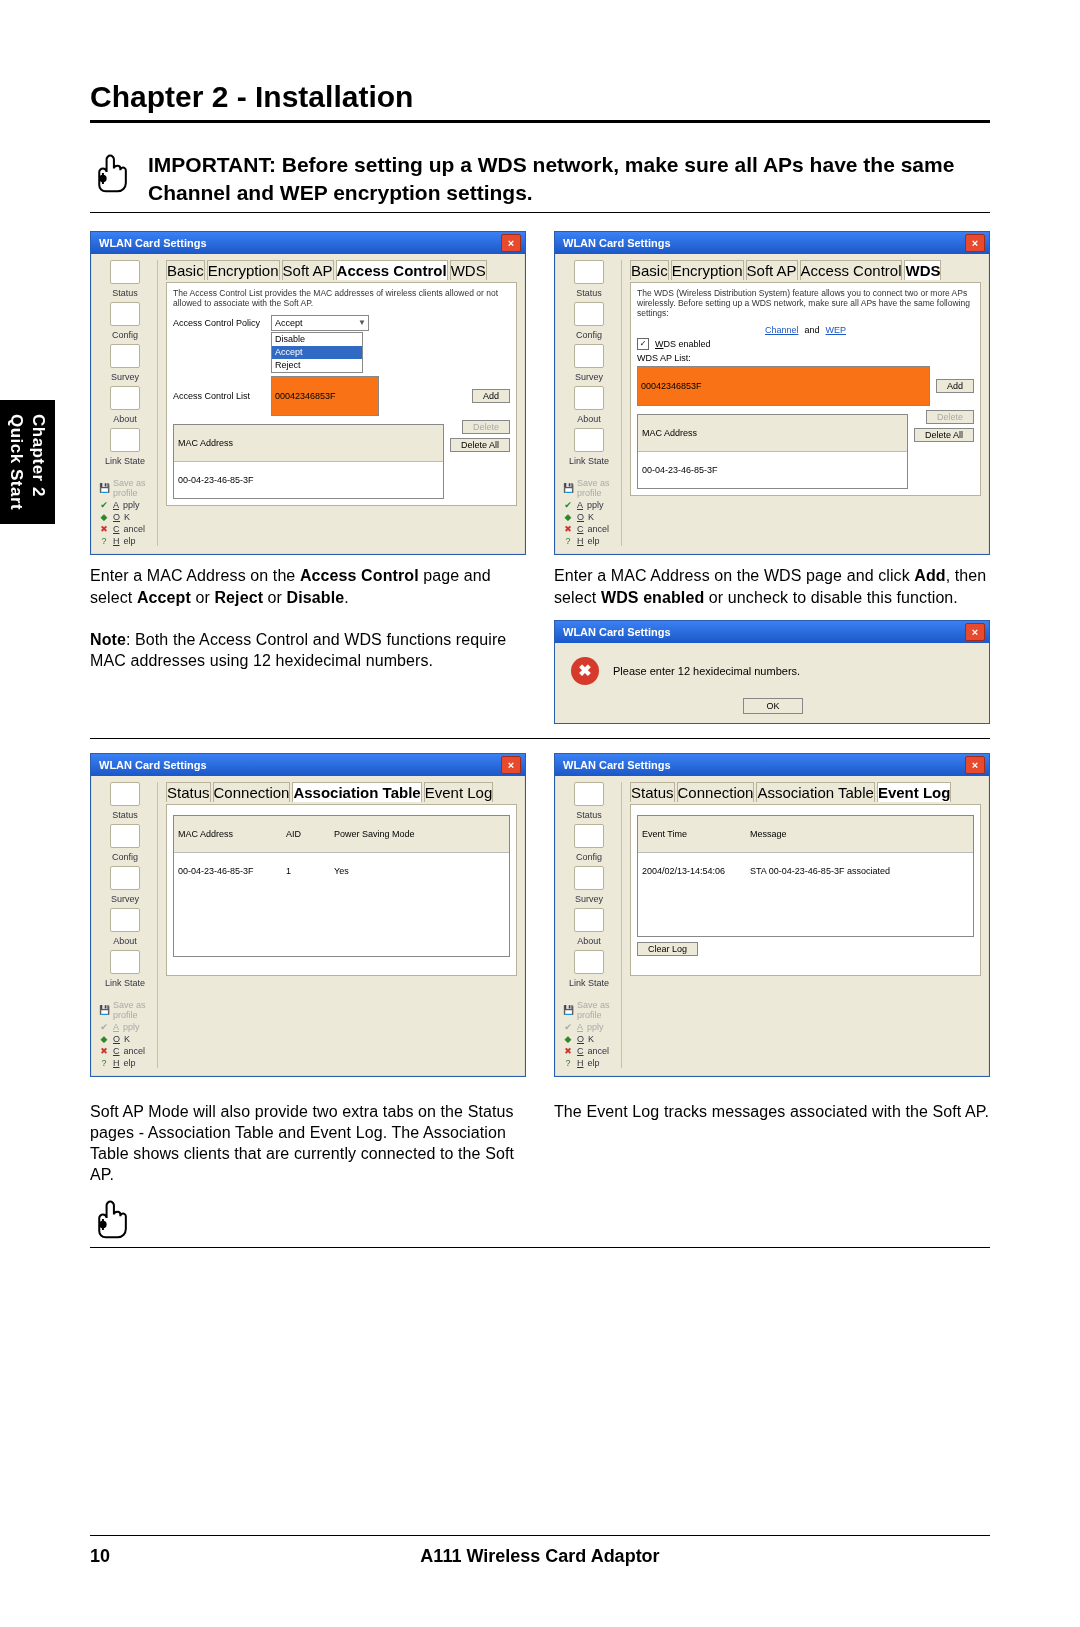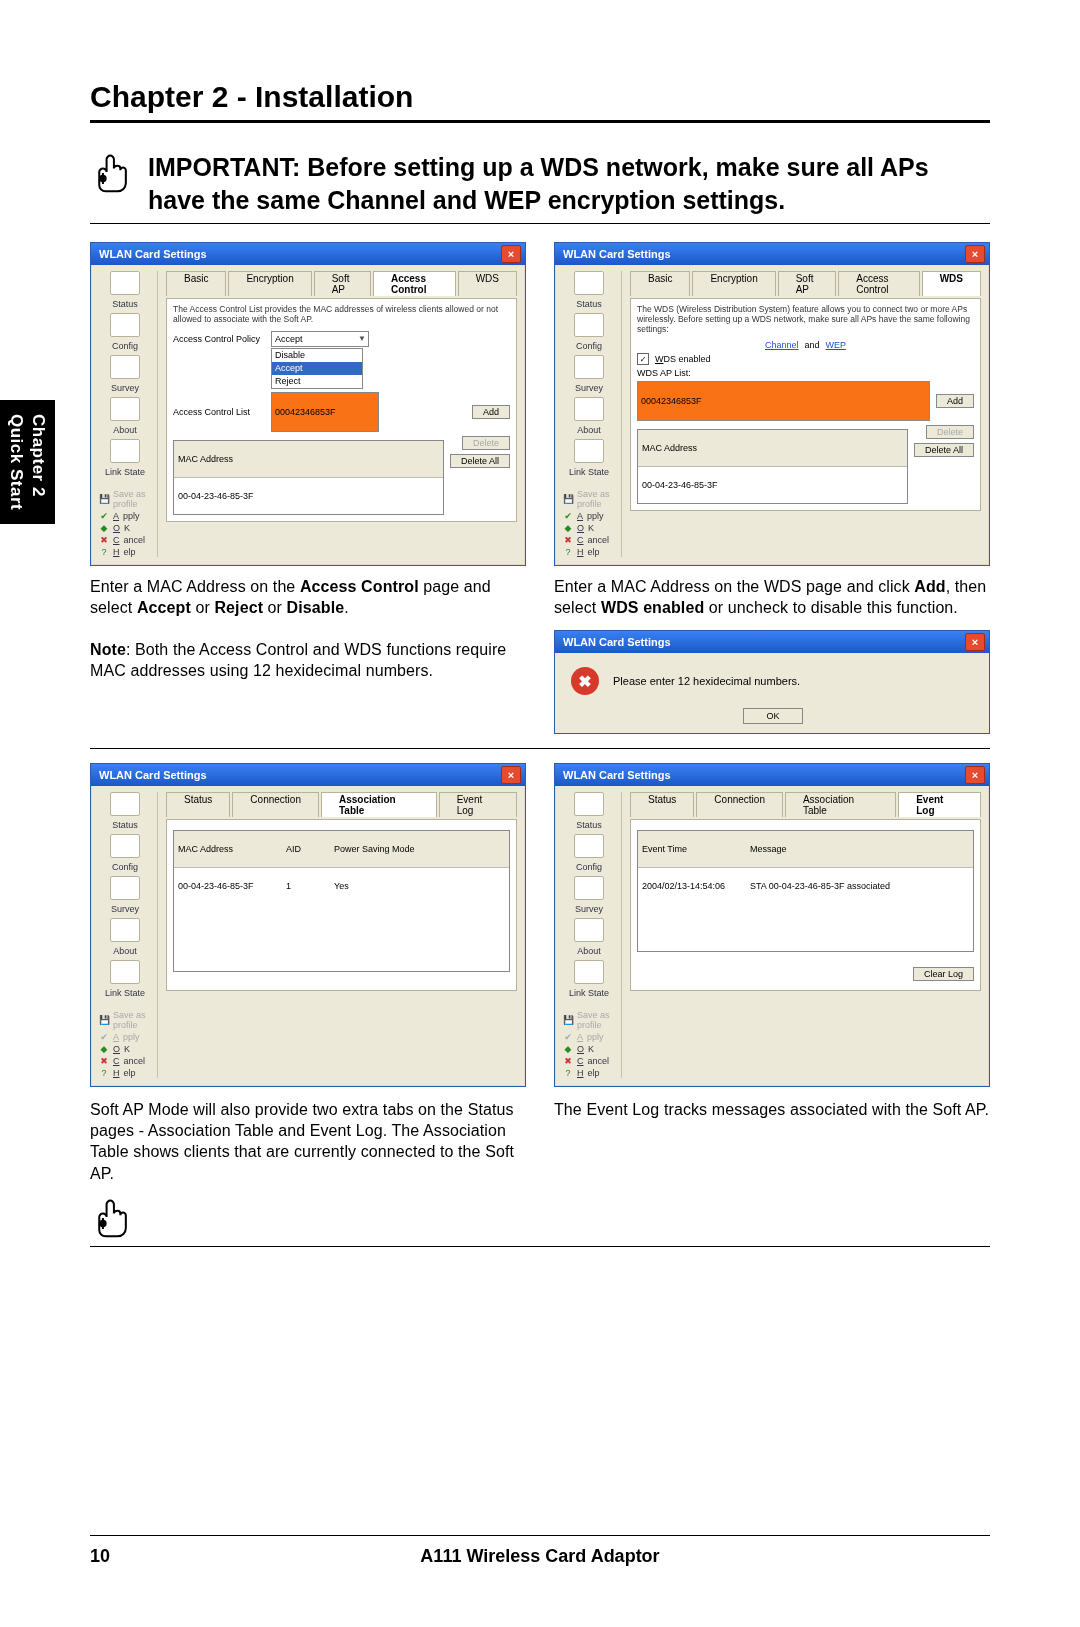--- a/index.html
+++ b/index.html
@@ -2,38 +2,38 @@
 <html><head>
 <meta charset="utf-8">
 <style>
   html,body{margin:0;padding:0;background:#fff;font-family:Arial,Helvetica,sans-serif;color:#000}
   .page{width:1080px;height:1627px;position:relative;margin:0 auto;background:#fff;box-sizing:border-box;padding:80px 90px 60px 90px}
   .chapter-title{font-size:30px;font-weight:bold;border-bottom:3px solid #000;padding-bottom:6px;margin-bottom:28px}
   .row{display:flex;gap:28px;margin-bottom:10px}
   .col{flex:1 1 0;min-width:0}
   .hand{width:46px;flex:0 0 46px;display:flex;align-items:flex-start;justify-content:center}
   .imp-box{display:flex;align-items:flex-start;gap:12px;border-bottom:1.5px solid #000;padding-bottom:6px;margin-bottom:18px}
-  .imp-text{font-size:25px;font-weight:bold;line-height:1.32}
+  .imp-text{font-size:21px;font-weight:bold;line-height:1.32}
   .cap{font-size:16px;line-height:1.32;letter-spacing:.1px}
   .cap b{font-weight:bold}
   .side-tab{position:absolute;left:0;top:400px;background:#000;color:#fff;writing-mode:vertical-rl;text-orientation:mixed;font-weight:bold;font-size:17px;padding:14px 6px;letter-spacing:.5px;line-height:1.25}
   .footer{position:absolute;bottom:60px;left:90px;right:90px;border-top:1.5px solid #000;padding-top:10px;display:flex;justify-content:space-between;align-items:center;font-size:18px;font-weight:bold}
   .footer .center{position:absolute;left:0;right:0;text-align:center}
   .footer .num{position:relative;z-index:1}
 
   
   .win{border:1px solid #2a5daf;background:#ece9d8;font-family:Tahoma,Arial,sans-serif;font-size:10px;color:#000;box-shadow:0 0 0 1px rgba(0,0,0,.05) inset;width:100%;box-sizing:border-box}
   .win .tb{height:22px;background:linear-gradient(#3a81f4,#1b57c7);color:#fff;font-weight:bold;font-size:11px;display:flex;align-items:center;justify-content:space-between;padding:0 4px 0 8px}
   .win .tb .x{background:#e74a2f;border:1px solid #a32a13;width:18px;height:16px;color:#fff;display:flex;align-items:center;justify-content:center;font-weight:bold;font-size:11px;border-radius:2px}
   .win .body{padding:6px 8px 8px 8px;display:flex;gap:6px}
   .win .side{width:52px;display:flex;flex-direction:column;align-items:center;gap:4px;font-size:9px;color:#334}
   .win .side .ic{width:28px;height:22px;background:#fff;border:1px solid #b9b29a;border-radius:2px}
   .win .main{flex:1;border-left:1px solid #c8c2aa;padding-left:8px}
   .tabs{display:flex;gap:2px;margin-bottom:2px}
-  .tabs span{border:1px solid #b9b29a;border-bottom:none;background:#ece9d8;padding:1px 17px;font-size:10px}
+  .tabs span{border:1px solid #b9b29a;border-bottom:none;background:#ece9d8;padding:1px 0;font-size:15px}
   .tabs span.act{background:#fff;font-weight:bold}
   .pane{border:1px solid #b9b29a;background:#fff;padding:6px;min-height:108px}
   .pane .desc{font-size:8.5px;color:#333;margin-bottom:6px;line-height:1.15}
   .frow{display:flex;align-items:center;gap:6px;margin:3px 0;font-size:9px}
   .frow .lab{width:92px}
   .inp{border:1px solid #888;background:#f97316;height:14px;padding:12px 3px;font-size:9px;line-height:14px}
   .btn{border:1px solid #888;background:#ece9d8;padding:1px 10px;font-size:9px}
   .dd{border:1px solid #888;background:#fff;height:14px;width:90px;position:relative;font-size:9px;padding:0 3px;line-height:14px}
   .dd:after{content:"▼";position:absolute;right:2px;top:0;font-size:8px;color:#555}
   .dlist{position:relative;margin-left:98px;margin-top:-2px;border:1px solid #888;background:#fff;width:90px;font-size:9px}
@@ -361,31 +361,31 @@
               <div class="lst" style="min-height:120px">
                 <div class="hdr">
                   <span style="width:100px">Event Time</span>
                   <span style="flex:1">Message</span>
                 </div>
                 <div class="r">
                   <span style="width:100px">2004/02/13-14:54:06</span>
                   <span style="flex:1">STA 00-04-23-46-85-3F associated</span>
                 </div>
               </div>
-              <div style="text-align:right;margin-top:16px">
+              <div style="margin-top:6px">
                 <span class="btn">Clear Log</span>
               </div>
             </div>
           </div>
         </div>
       </div>
     </div>
   </div>
 
-  <div class="row" style="margin-top:12px">
+  <div class="row" style="margin-top:24px">
     <div class="col cap">Soft AP Mode will also provide two extra tabs on the Status pages - Association Table and Event Log. The Association Table shows clients that are currently connected to the Soft AP.</div>
     <div class="col cap">The Event Log tracks messages associated with the Soft AP.</div>
   </div>
 
   <div class="imp-box" style="margin-top:12px">
     <div class="hand">
       <svg class="hand-icon" viewBox="0 0 48 48">
           <path d="M16 44c-4 0-7-3-7-7V23c0-2 2-4 4-4s4 2 4 4V9c0-2 2-4 4-4s4 2 4 4v10c0-2 2-3 4-3s3 1 3 3v2c0-2 2-3 3-3s3 1 3 3v14c0 5-4 9-9 9H16z"></path>
           <circle cx="13" cy="30" r="3" fill="#000"></circle>
           <line x1="13" y1="24" x2="13" y2="36"></line>

